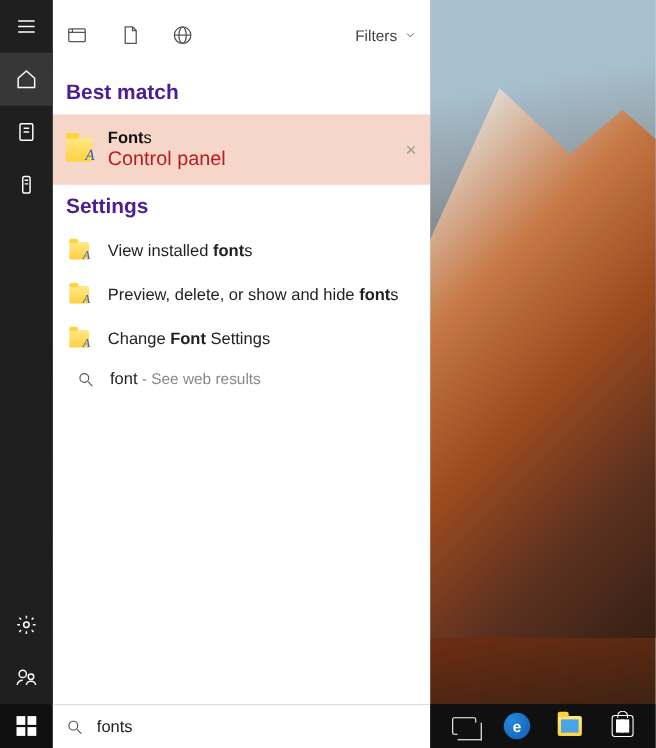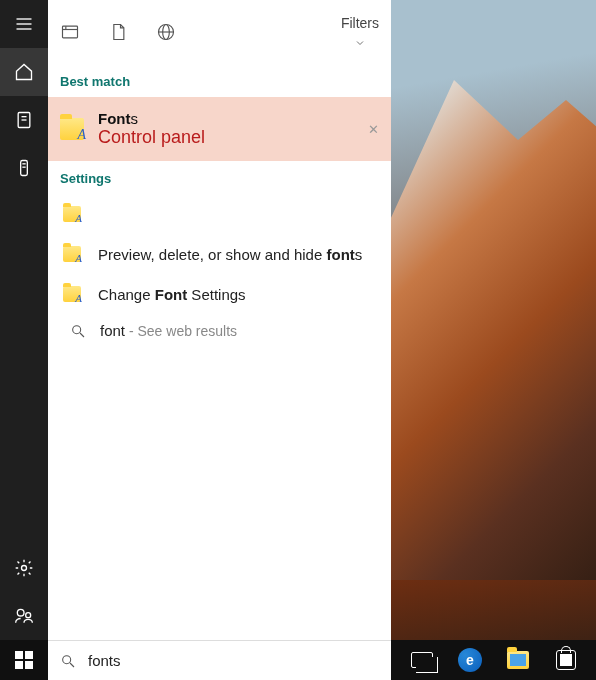--- a/index.html
+++ b/index.html
@@ -81,26 +81,25 @@
       width: 20px; height: 20px;
       display: flex; align-items: center; justify-content: center;
       color: #555;
     }
     .filters {
       margin-left: auto;
       display: flex; align-items: center; gap: 6px;
       color: #444;
       font-size: 14px;
       cursor: pointer;
-      flex-direction: column;
     }
     .section-header {
-      font-size: 13px;
+      font-size: 19px;
       font-weight: 600;
-      color: #0f766e;
+      color: #4c1d95;
       padding: 10px 12px 8px;
     }
     .result-row {
       display: flex;
       align-items: center;
       gap: 14px;
       padding: 8px 12px;
       cursor: pointer;
       min-height: 36px;
     }
@@ -335,20 +334,23 @@
     </div>
 
     <div class="section-header">Settings</div>
 
     <div class="result-row">
       <div class="result-icon">
           <div class="folder-icon small">
             <span class="a">A</span>
           </div>
         </div>
+      <div class="result-label">
+        <span>View installed </span><span class="bold">font</span><span>s</span>
+      </div>
     </div>
 
     <div class="result-row">
       <div class="result-icon">
           <div class="folder-icon small">
             <span class="a">A</span>
           </div>
         </div>
       <div class="result-label">
         <span>Preview, delete, or show and hide </span><span class="bold">font</span><span>s</span>

